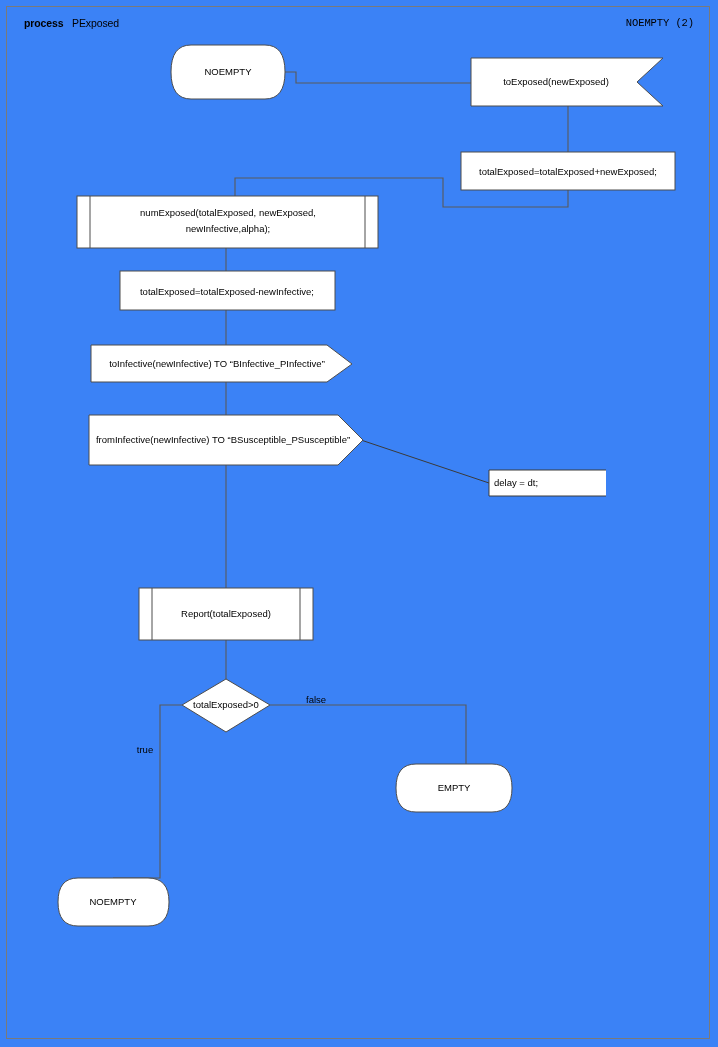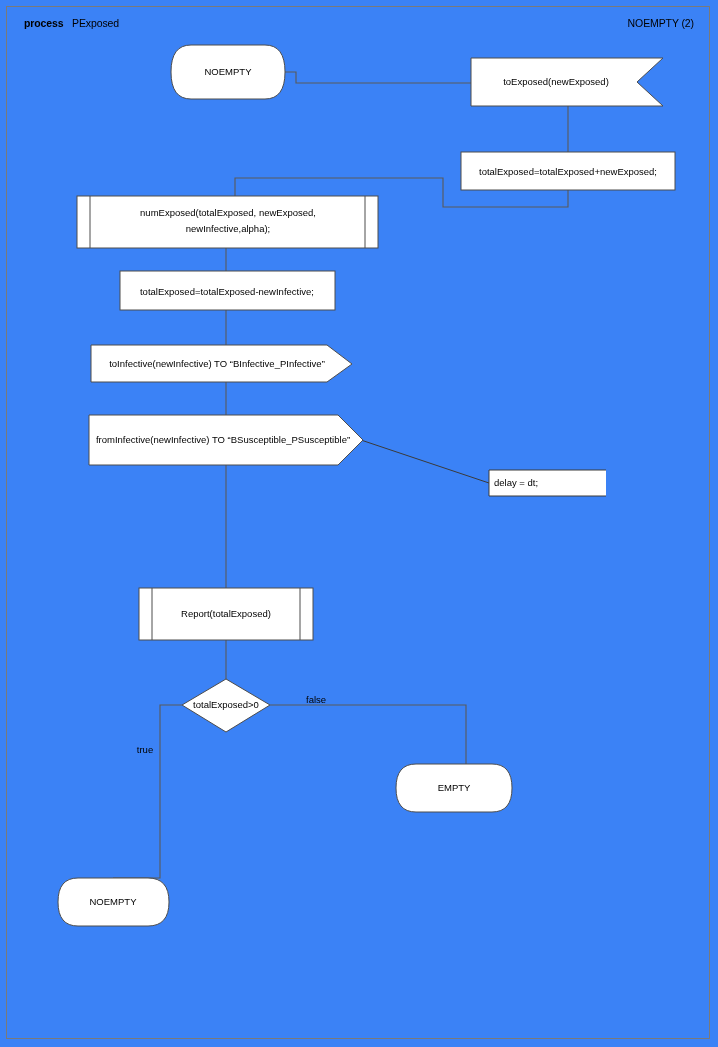--- a/index.html
+++ b/index.html
@@ -31,21 +31,21 @@
   }
   .hdr {
     position: absolute;
     font-size: 10.5px;
     color: #000000;
     white-space: nowrap;
     letter-spacing: -0.1px;
   }
   #hdr-process { left: 24px; top: 17px; font-weight: bold; }
   #hdr-name    { left: 72px; top: 17px; }
-  #hdr-right   { right: 24px; top: 17px; text-align: left; }
+  #hdr-right   { right: 24px; top: 17px; text-align: left; font-family: Liberation Mono, monospace; }
 
   #diagram {
     position: absolute;
     left: 0;
     top: 0;
     width: 718px;
     height: 1047px;
   }
   svg text {
     font-family: "Liberation Sans", sans-serif;

